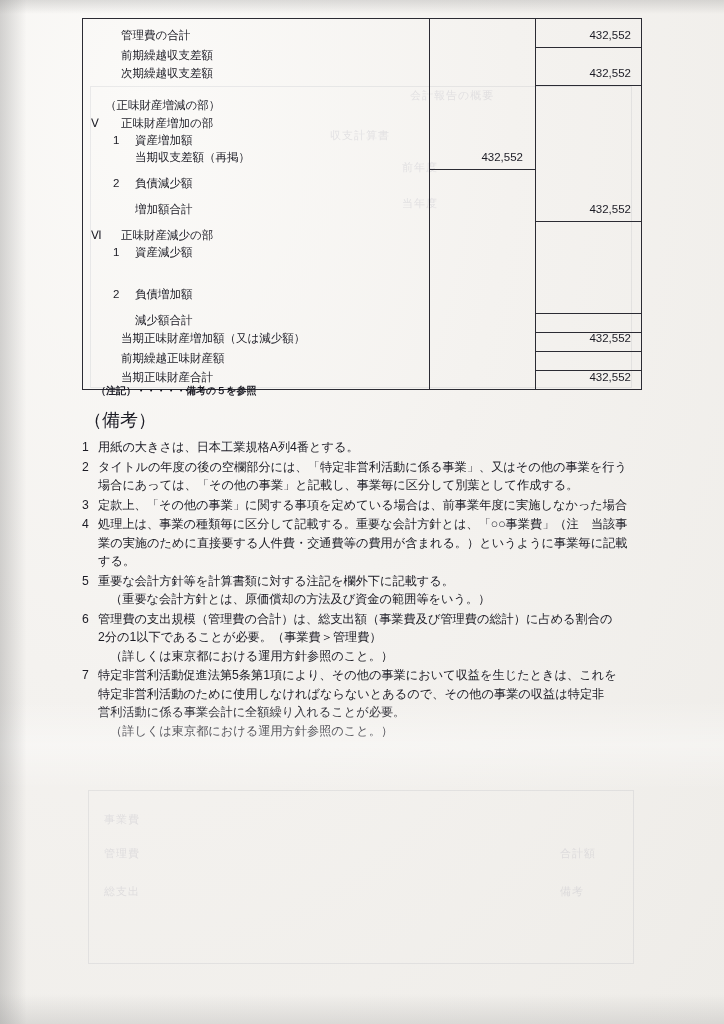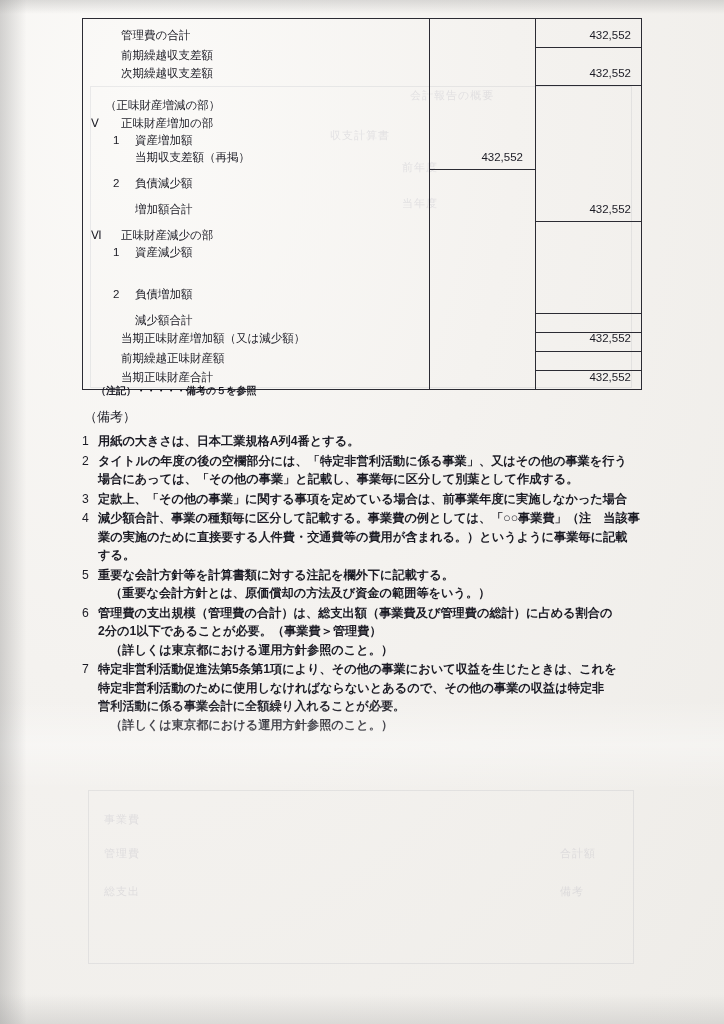--- a/index.html
+++ b/index.html
@@ -118,39 +118,38 @@
   }
 
   
   .remarks {
     position: absolute;
     left: 78px;
     top: 408px;
     width: 572px;
   }
   .remarks-title {
-    font-size: 13px;
+    font-size: 18px;
     margin: 0 0 6px 6px;
   }
   .r-item {
     display: flex;
     font-size: 12.2px;
     line-height: 18.5px;
     margin-bottom: 1px;
   }
   .r-num {
     width: 20px;
     flex: 0 0 20px;
     text-align: left;
     padding-left: 4px;
     box-sizing: border-box;
   }
   .r-text {
     flex: 1 1 auto;
-    font-weight: bold;
   }
   .r-text .sub {
     display: block;
     padding-left: 12px;
   }
   .r-text .cont {
     display: block;
   }
   
   .scan-band {
@@ -296,21 +295,21 @@
   <div class="r-item">
     <div class="r-num">3</div>
     <div class="r-text">
       <span class="cont">定款上、「その他の事業」に関する事項を定めている場合は、前事業年度に実施しなかった場合</span>
     </div>
   </div>
 
   <div class="r-item">
     <div class="r-num">4</div>
     <div class="r-text">
-      <span class="cont">減少額合計、事業の種類毎に区分して記載する。事業費の例としては、「○○事業費」（注　当該事</span>
+      <span class="cont">処理上は、事業の種類毎に区分して記載する。重要な会計方針とは、「○○事業費」（注　当該事</span>
       <span class="cont">業の実施のために直接要する人件費・交通費等の費用が含まれる。）というように事業毎に記載</span>
       <span class="cont">する。</span>
     </div>
   </div>
 
   <div class="r-item">
     <div class="r-num">5</div>
     <div class="r-text">
       <span class="cont">重要な会計方針等を計算書類に対する注記を欄外下に記載する。</span>
       <span class="sub">（重要な会計方針とは、原価償却の方法及び資金の範囲等をいう。）</span>

